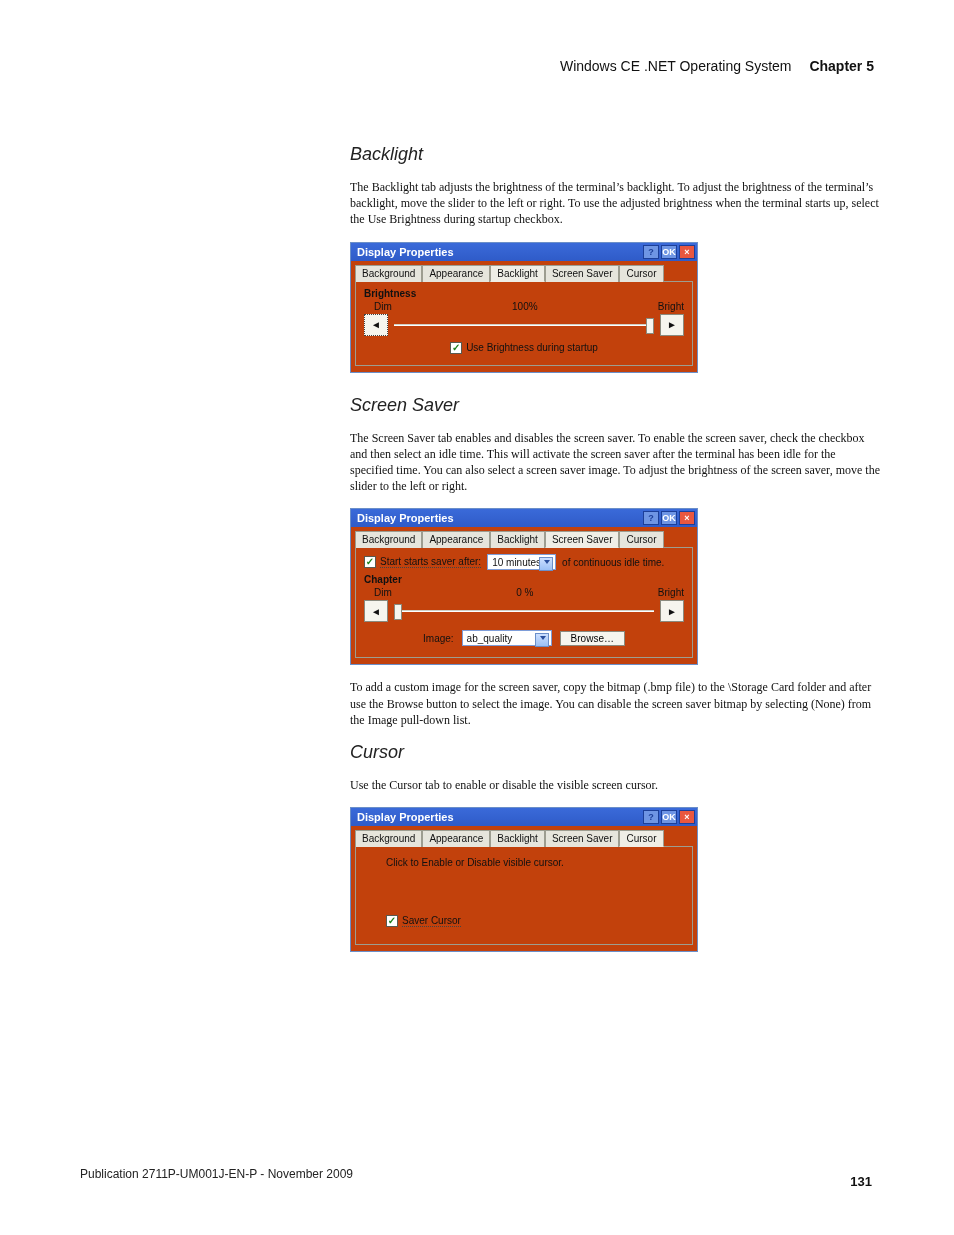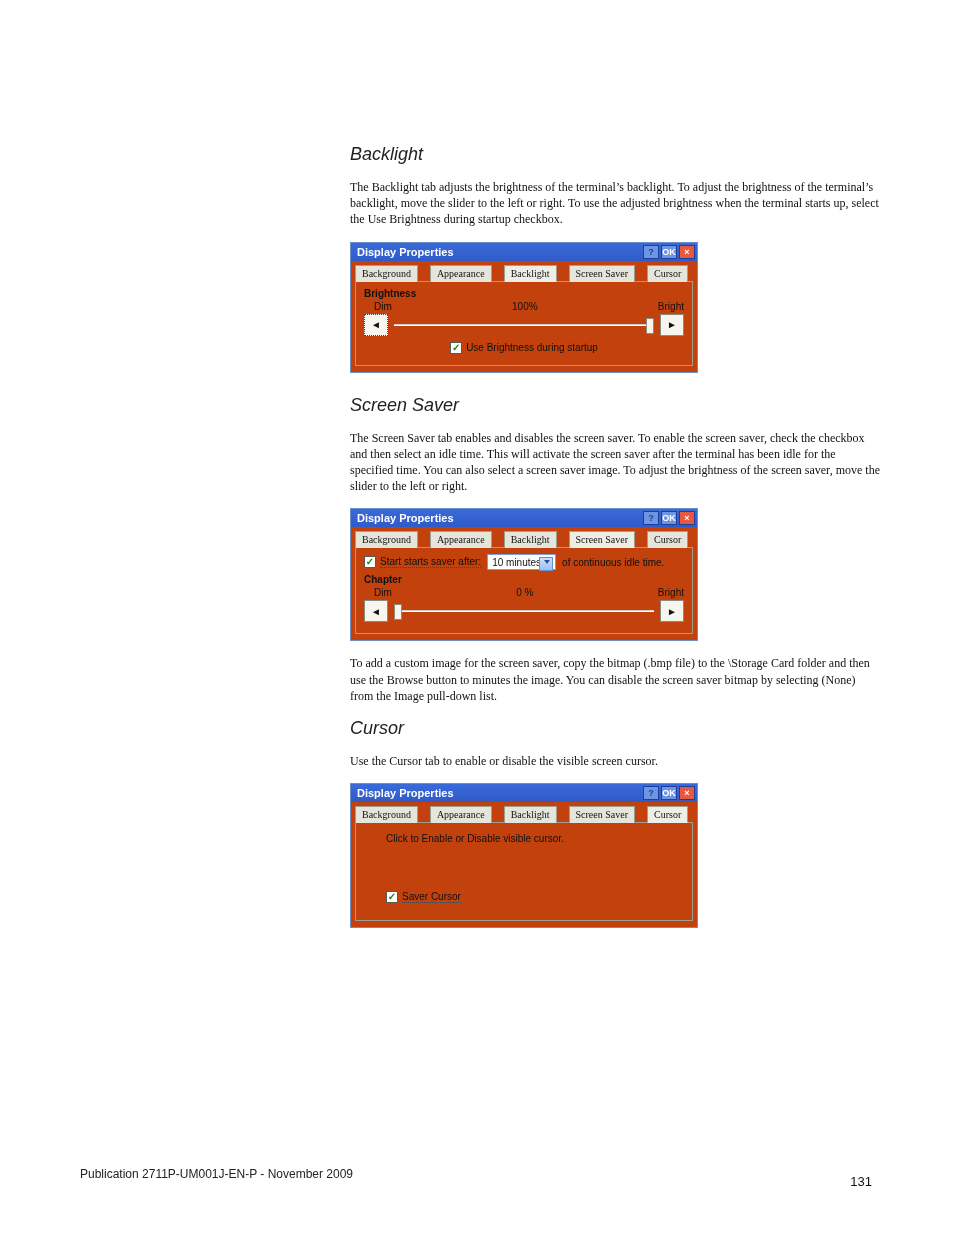--- a/index.html
+++ b/index.html
@@ -5,32 +5,32 @@
   * { box-sizing: border-box; margin: 0; padding: 0; }
   html, body { width: 954px; height: 1235px; background: #fff; font-family: Georgia, "Times New Roman", serif; color: #111; }
   .page { position: relative; width: 954px; height: 1235px; }
   .header { position: absolute; top: 58px; right: 80px; font-family: Arial, Helvetica, sans-serif; font-size: 14px; }
   .header .bold { font-weight: 700; margin-left: 14px; }
   .content { position: absolute; left: 350px; top: 144px; width: 530px; }
   .subhead { font-style: italic; font-family: Arial, Helvetica, sans-serif; font-size: 18px; color: #222; margin-bottom: 14px; margin-top: 0; }
   .para { font-size: 12px; line-height: 1.35; margin-bottom: 14px; }
   .gap-top { margin-top: 22px; }
   .footer-left { position: absolute; left: 80px; bottom: 54px; font-family: Arial, Helvetica, sans-serif; font-size: 12px; color: #222; }
-  .footer-right { position: absolute; right: 82px; bottom: 46px; font-family: Arial, Helvetica, sans-serif; font-size: 13px; font-weight: 400; }
+  .footer-right { position: absolute; right: 82px; bottom: 46px; font-family: Arial, Helvetica, sans-serif; font-size: 13px; font-weight: 700; }
 
   
   .dlg { width: 348px; border: 1px solid #6b8fc9; font-family: Tahoma, Arial, sans-serif; font-size: 11px; background: #c2410c; margin-bottom: 10px; }
   .dlg .titlebar { height: 18px; background: linear-gradient(#3a6ad9,#2f5bc8); display: flex; align-items: center; justify-content: space-between; padding: 0 2px; }
   .dlg .titlebar .txt { color: #fff; font-weight: 700; font-size: 11px; padding-left: 4px; }
   .dlg .titlebar .btns { display: flex; gap: 2px; }
   .tbtn { width: 16px; height: 14px; font-size: 9px; font-weight: 700; display: flex; align-items: center; justify-content: center; border: 1px solid #1c3f99; }
   .tbtn.help { background: #6e95e4; color: #1c3f99; }
   .tbtn.ok { background: #6e95e4; color: #fff; }
   .tbtn.close { background: #e9573f; color: #fff; }
-  .tabs { display: flex; gap: 12px; padding: 3px 4px 0 4px; font-size: 10px; font-family: Liberation Serif, serif; }
+  .tabs { display: flex; gap: 0; padding: 3px 4px 0 4px; font-size: 10px; }
   .tab { padding: 2px 6px; border: 1px solid #9d9d90; border-bottom: none; background: #efeee6; position: relative; top: 1px; }
   .tab.active { background: #efeee6; border-bottom: 1px solid #efeee6; z-index: 2; }
   .tab:not(.active) { background: #e6e5dc; }
   .pane { border: 1px solid #9d9d90; margin: 0 4px 6px 4px; padding: 6px 8px 11px 8px; }
 
   
   .sldwrap { display: flex; align-items: flex-start; gap: 6px; }
   .arrowbtn { width: 24px; height: 22px; border: 1px solid #8a8a7e; background: #f6f5ee; display: flex; align-items: center; justify-content: center; font-size: 10px; }
   .arrowbtn.focus { border: 1px dotted #444; }
   .sldtrack { flex: 1; position: relative; height: 22px; }
@@ -45,20 +45,24 @@
   .btn3d { border: 1px solid #8a8a7e; background: #f6f5ee; padding: 1px 10px; font-size: 10px; }
   .smlabel { font-size: 10px; }
   .dotted-underline { border-bottom: 1px dotted #444; display: inline-block; padding-bottom: 0; }
   .row { display: flex; align-items: center; gap: 6px; }
   .centerrow { display: flex; justify-content: center; margin-top: 6px; }
 </style>
 </head>
 <body>
 <div class="page">
 
+<div class="header">
+  <span>Windows CE .NET Operating System</span>
+  <span class="bold">Chapter 5</span>
+</div>
 
 <div class="content">
 
   <div class="subhead">Backlight</div>
   <p class="para">The Backlight tab adjusts the brightness of the terminal’s backlight. To adjust the brightness of the terminal’s backlight, move the slider to the left or right. To use the adjusted brightness when the terminal starts up, select the Use Brightness during startup checkbox.</p>
 
   <div class="dlg">
     <div class="titlebar">
       <span class="txt">Display Properties</span>
       <span class="btns">
@@ -146,24 +150,32 @@
             </span>
         <span class="sldtrack">
           <span class="dots"></span>
               <span class="rail"></span>
           <span class="thumb" style="left:0;"></span>
         </span>
         <span class="arrowbtn">
               <span>►</span>
             </span>
       </div>
+      <div class="row" style="justify-content:center; margin-top:8px; gap:8px;">
+        <span class="smlabel">Image:</span>
+        <span class="sel" style="min-width:90px;">
+          <span>ab_quality</span>
+          <span class="caret"></span>
+        </span>
+        <button class="btn3d">Browse…</button>
+      </div>
     </div>
   </div>
 
-  <p class="para" style="margin-top:14px;">To add a custom image for the screen saver, copy the bitmap (.bmp file) to the \Storage Card folder and then use the Browse button to minutes the image. You can disable the screen saver bitmap by selecting (None) from the Image pull-down list.</p>
+  <p class="para" style="margin-top:14px;">To add a custom image for the screen saver, copy the bitmap (.bmp file) to the \Storage Card folder and after use the Browse button to select the image. You can disable the screen saver bitmap by selecting (None) from the Image pull-down list.</p>
 
   <div class="subhead">Cursor</div>
   <p class="para">Use the Cursor tab to enable or disable the visible screen cursor.</p>
 
   <div class="dlg">
     <div class="titlebar">
       <span class="txt">Display Properties</span>
       <span class="btns">
         <span class="tbtn help">?</span>
         <span class="tbtn ok">OK</span>

